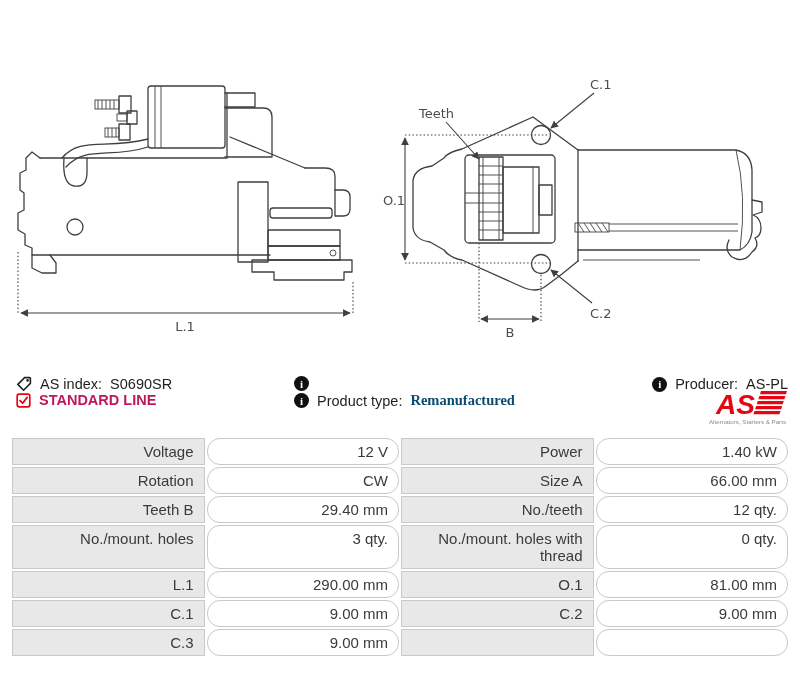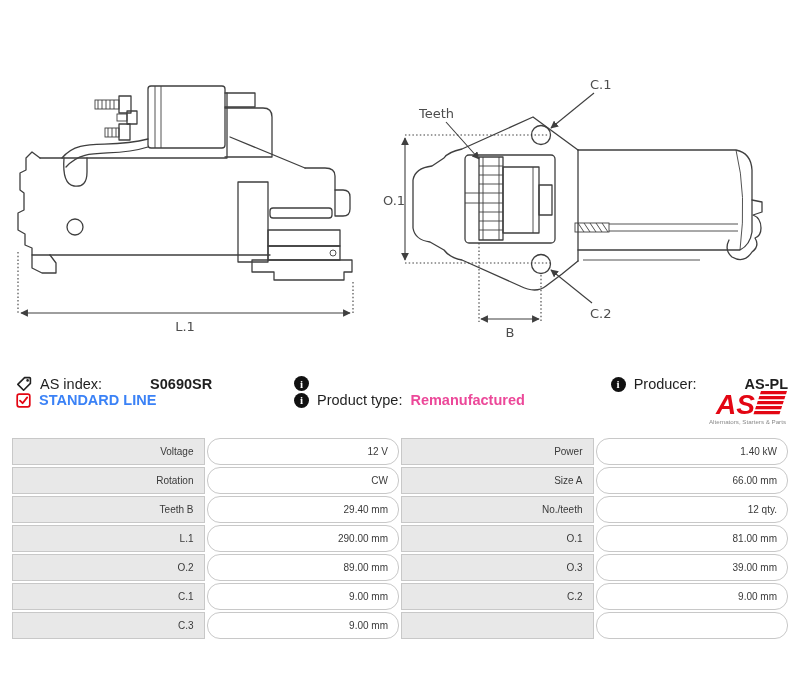--- a/index.html
+++ b/index.html
@@ -13,31 +13,31 @@
   .sk{fill:none;stroke:#3f3f3f;stroke-width:1.3;stroke-linejoin:round;stroke-linecap:round;}
   .sk-thin{fill:none;stroke:#3f3f3f;stroke-width:0.9;}
   .dim{fill:none;stroke:#3f3f3f;stroke-width:1.1;}
   .dot{fill:none;stroke:#3f3f3f;stroke-width:1.1;stroke-dasharray:1.5 2.2;}
   .dimtext{font-family:"DejaVu Sans",sans-serif;font-size:13px;fill:#4d4d4d;}
 
   
   .info{display:grid;grid-template-columns:278px 1fr auto;padding:16px 12px 0 16px;align-items:flex-start;}
   .info-item{display:flex;align-items:center;gap:8px;font-size:14.5px;}
   .info-item.right{justify-content:flex-end;}
-  .b{font-weight:bold;margin-left:40px;}
-  .red-text{color:#3b82f6;font-weight:bold;}
-  .green-text{color:#ec4899;font-weight:bold;}
+  .b{font-weight:normal;}
+  .red-text{color:#be185d;font-weight:bold;}
+  .green-text{color:#0c4a6e;font-weight:bold;font-family:Liberation Serif, serif;}
   .i-icon{width:15px;height:15px;border-radius:50%;background:#111;color:#fff;display:inline-flex;
           align-items:center;justify-content:center;font:bold 11px "Liberation Serif",serif;flex:0 0 auto;}
   .glyph-svg{flex:0 0 auto;display:block;}
   .logo-wrap{display:flex;flex-direction:column;align-items:flex-end;margin-top:-4px;}
 
   
   table.spec{width:780px;margin:10px 10px 0 10px;border-collapse:separate;border-spacing:2px;table-layout:fixed;}
-  table.spec td{border:1px solid #c8c8c8;padding:4px 10px 4px 6px;font-size:10px;line-height:17px;
+  table.spec td{border:1px solid #c8c8c8;padding:4px 10px 4px 6px;font-size:15px;line-height:17px;
                 text-align:right;vertical-align:top;color:#3a3a3a;width:25%;}
   td.lbl{background:#e8e8e8;}
   td.val{background:#ffffff;border-radius:13px;}
 </style>
 </head>
 <body>
 
 <div class="drawings">
 
   <svg id="svg-left" width="380" height="300" viewBox="0 0 380 300">
@@ -206,32 +206,32 @@
       <td class="lbl">Size A</td>
       <td class="val">66.00 mm</td>
     </tr>
     <tr>
       <td class="lbl">Teeth B</td>
       <td class="val">29.40 mm</td>
       <td class="lbl">No./teeth</td>
       <td class="val">12 qty.</td>
     </tr>
     <tr>
+      <td class="lbl">No./mount. holes</td>
+      <td class="val">3 qty.</td>
+      <td class="lbl">No./mount. holes with thread</td>
+      <td class="val">0 qty.</td>
+    </tr>
+    <tr>
       <td class="lbl">L.1</td>
       <td class="val">290.00 mm</td>
       <td class="lbl">O.1</td>
       <td class="val">81.00 mm</td>
     </tr>
     <tr>
-      <td class="lbl">O.2</td>
-      <td class="val">89.00 mm</td>
-      <td class="lbl">O.3</td>
-      <td class="val">39.00 mm</td>
-    </tr>
-    <tr>
       <td class="lbl">C.1</td>
       <td class="val">9.00 mm</td>
       <td class="lbl">C.2</td>
       <td class="val">9.00 mm</td>
     </tr>
     <tr>
       <td class="lbl">C.3</td>
       <td class="val">9.00 mm</td>
       <td class="lbl"></td>
       <td class="val"></td>

